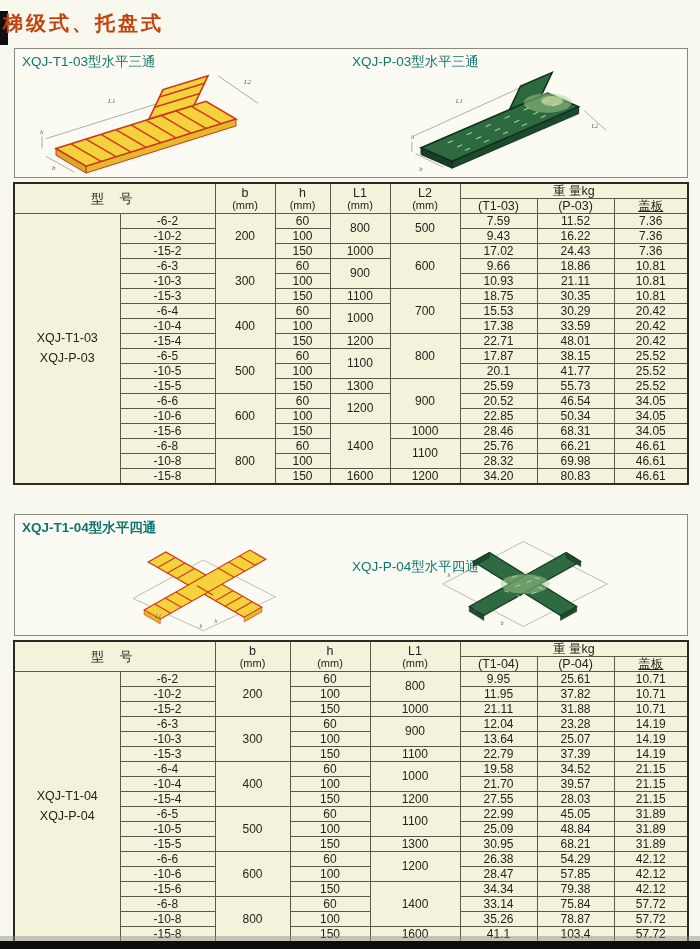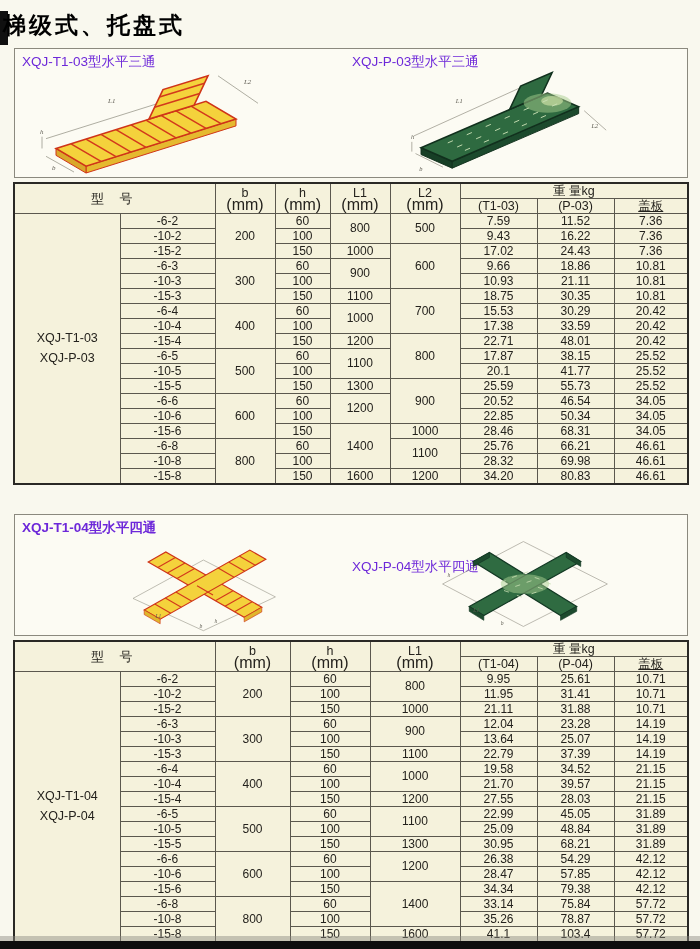--- a/index.html
+++ b/index.html
@@ -1,34 +1,34 @@
 <!DOCTYPE html>
 <html><head>
 <meta charset="utf-8">
 <style>
   html,body{margin:0;padding:0;}
   .page{position:relative;width:700px;height:949px;background:#f9f8ee;overflow:hidden;
         font-family:"Liberation Sans","DejaVu Sans",sans-serif;color:#22211c;}
   .tab-bar{position:absolute;left:0;top:11px;width:8px;height:34px;background:#101010;}
-  .page-title{position:absolute;left:3px;top:10px;font-size:23px;font-weight:bold;
-              letter-spacing:3px;color:#000000;}
+  .page-title{position:absolute;left:3px;top:10px;font-size:20px;font-weight:bold;
+              letter-spacing:3px;color:#c2410c;}
   .fig-box{position:absolute;left:14px;width:672px;background:#fcfbf3;border:1px solid #8b897e;}
   #box1{top:48px;height:128px;}
   #box2{top:514px;height:120px;}
-  .fig-title{position:absolute;font-size:13.5px;color:#6d28d9;}
+  .fig-title{position:absolute;font-size:13.5px;color:#0f766e;}
   .spec-table{position:absolute;left:13px;width:676px;border-collapse:collapse;table-layout:fixed;
               background:#f5f2dc;border:2px solid #2a2925;}
   #table1{top:182px;}
   #table2{top:640px;}
   .spec-table th,.spec-table td{border:1px solid #5b584e;font-weight:normal;text-align:center;
               padding:0;font-size:12px;height:14px;line-height:13px;color:#24221d;}
   .spec-table thead tr{height:15px;margin-top:32px;}
   .spec-table tbody tr{height:15px;}
   .spec-table thead th{font-size:12.5px;}
-  .spec-table thead .unit{font-size:16px;line-height:10px;}
+  .spec-table thead .unit{font-size:11px;line-height:10px;}
   .spec-table th.model-h{letter-spacing:6px;font-size:13px;}
   .spec-table th.cover-h{text-decoration:underline;}
   .mcell div{margin:7px 8px;font-size:12.5px;}
   svg{position:absolute;}
   .dim{stroke:#9a988c;stroke-width:0.8;fill:none;}
   .dimlbl{font:italic 7px "Liberation Serif",serif;fill:#5e5c52;}
   .bottom-edge{position:absolute;left:0;top:941px;width:700px;height:8px;background:#0d0d0d;}
   .bottom-fade{position:absolute;left:0;top:936px;width:700px;height:5px;background:#8a887e;opacity:.45;}
 </style>
 </head>
@@ -347,21 +347,21 @@
           <td>60</td>
           <td rowspan="2">800</td>
           <td>9.95</td>
           <td>25.61</td>
           <td>10.71</td>
         </tr>
         <tr>
           <td>-10-2</td>
           <td>100</td>
           <td>11.95</td>
-          <td>31.41</td>
+          <td>37.82</td>
           <td>10.71</td>
         </tr>
         <tr>
           <td>-15-2</td>
           <td>150</td>
           <td rowspan="1">1000</td>
           <td>21.11</td>
           <td>31.88</td>
           <td>10.71</td>
         </tr>

